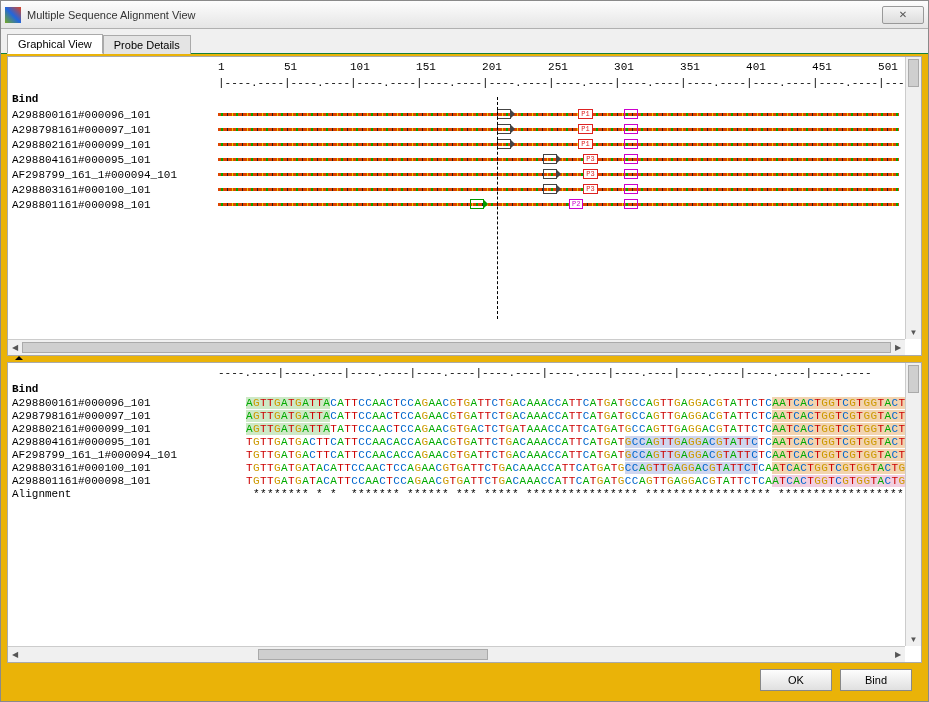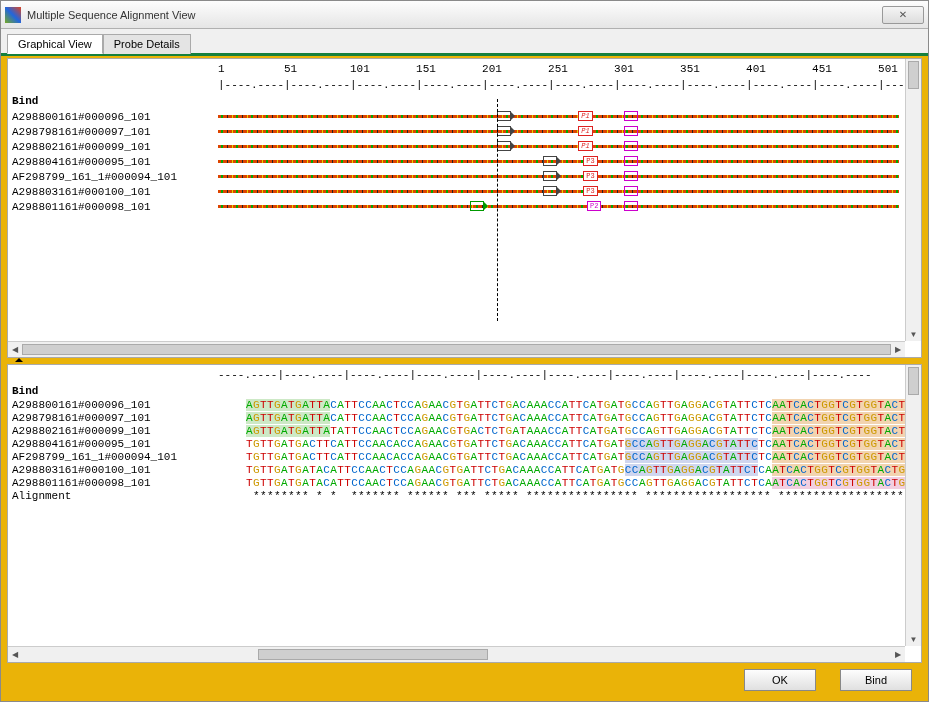--- a/index.html
+++ b/index.html
@@ -44,22 +44,23 @@
   display: flex;
   align-items: center;
   justify-content: center;
   color: #555;
   font-size: 10px;
   cursor: pointer;
 }
 .tabs {
   display: flex;
   padding: 4px 22px 0 6px;
-  border-bottom: 3px solid #15803d;
+  border-bottom: 1px solid #15803d;
   background: #f0f0f0;
+  align-items: flex-end;
 }
 .tab {
   padding: 3px 10px;
   border: 1px solid #aaa;
   border-bottom: none;
   background: #e4e4e4;
   font-size: 11px;
   cursor: pointer;
   position: relative;
   top: 1px;
@@ -178,21 +179,21 @@
 .marker {
   position: absolute;
   top: -2px;
   height: 10px;
   border: 1px solid;
   font-size: 7px;
   line-height: 8px;
   padding: 0 2px;
   background: #fff;
 }
-.marker.m-p1 { border-color: #d22; color:#d22;font-style:italic; }
+.marker.m-p1 { border-color: #d22; color:#d22; }
 .marker.m-p2 { border-color: #c0c; color:#c0c; }
 .marker.m-p3 { border-color: #d22; color:#d22; }
 .marker.m-empty { background: transparent; border-color:#c0c; width:14px; }
 .marker.m-arrow-g { border-color:#090; width:14px; background:transparent; }
 .marker.m-arrow-g::after {
   content:""; position:absolute; right:-5px; top:-1px;
   border: 5px solid transparent; border-left-color:#090; border-right:none;
 }
 .marker.m-arrow-k { border-color:#444; width:14px; background:transparent; }
 .marker.m-arrow-k::after {
@@ -219,21 +220,21 @@
 .nC { color: #06c; }
 .nG { color: #c90; }
 .nT { color: #c00; }
 .hl-green { background: #cde9c6; }
 .hl-blue { background: #cfd6ef; }
 .hl-orange { background: #f2d4b0; }
 .hl-pink { background: #f2cfe0; }
 .buttons {
   display: flex;
   justify-content: flex-end;
-  gap: 24px;
+  gap: 8px;
   padding: 6px 10px;
 }
 .btn {
   min-width: 72px;
   height: 22px;
   border: 1px solid #888;
   background: linear-gradient(to bottom,#fdfdfd,#e0e0e0);
   font-size: 11px;
   cursor: pointer;
 }
@@ -332,21 +333,21 @@
                 <div class="marker m-arrow-k" style="left: 324.776px;"></div>
                 <div class="marker m-p3" style="left: 365.373px;">P3</div>
                 <div class="marker m-empty" style="left: 405.97px;"></div>
               </div>
             </div>
             <div class="track-row">
               <div class="label-col">A298801161#000098_101</div>
               <div class="track">
                 <div class="track-bar"></div>
                 <div class="marker m-arrow-g" style="left: 251.701px;"></div>
-                <div class="marker m-p2" style="left: 369px;">P2</div>
+                <div class="marker m-p2" style="left: 351px;">P2</div>
                 <div class="marker m-empty" style="left: 405.97px;"></div>
               </div>
             </div>
           </div>
       <div class="cursor-line" style="left: 489.104px;"></div>
         </div>
       <div class="scroll-v">
         <div class="arrow-up">▲</div>
         <div class="thumb"></div>
         <div class="arrow-down">▼</div>

